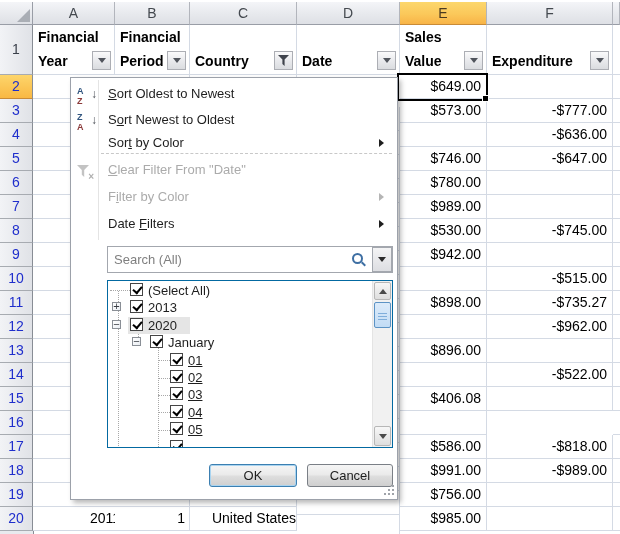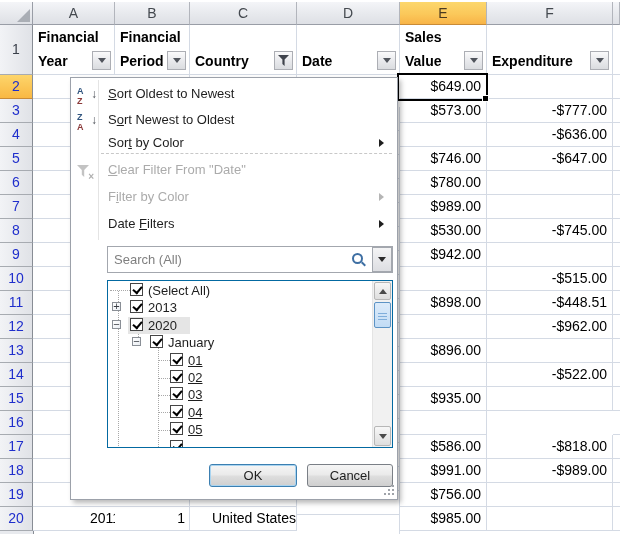--- a/index.html
+++ b/index.html
@@ -297,21 +297,21 @@
     <div class="cell cf">-$515.00</div>
     <div class="cell cg"></div>
   </div>
       <div class="grid-row" style="top: 291px;">
     <div class="cell rh"><span>11</span></div>
     <div class="cell ca"></div>
     <div class="cell cb2"></div>
     <div class="cell cc"></div>
     <div class="cell cd"></div>
     <div class="cell ce">$898.00</div>
-    <div class="cell cf">-$448.51</div>
+    <div class="cell cf">-$735.27</div>
     <div class="cell cg"></div>
   </div>
       <div class="grid-row" style="top: 315px;">
     <div class="cell rh"><span>12</span></div>
     <div class="cell ca"></div>
     <div class="cell cb2"></div>
     <div class="cell cc"></div>
     <div class="cell cd"></div>
     <div class="cell ce"></div>
     <div class="cell cf">-$962.00</div>
@@ -336,21 +336,21 @@
     <div class="cell ce"></div>
     <div class="cell cf">-$522.00</div>
     <div class="cell cg"></div>
   </div>
       <div class="grid-row" style="top: 387px;">
     <div class="cell rh"><span>15</span></div>
     <div class="cell ca"></div>
     <div class="cell cb2"></div>
     <div class="cell cc"></div>
     <div class="cell cd"></div>
-    <div class="cell ce">$935.00</div>
+    <div class="cell ce">$406.08</div>
     <div class="cell cf"></div>
     <div class="cell cg"></div>
   </div>
       <div class="grid-row" style="top: 411px;">
     <div class="cell rh"><span>16</span></div>
     <div class="cell ca"></div>
     <div class="cell cb2"></div>
     <div class="cell cc"></div>
     <div class="cell cd"></div>
     <div class="cell ce"></div>

